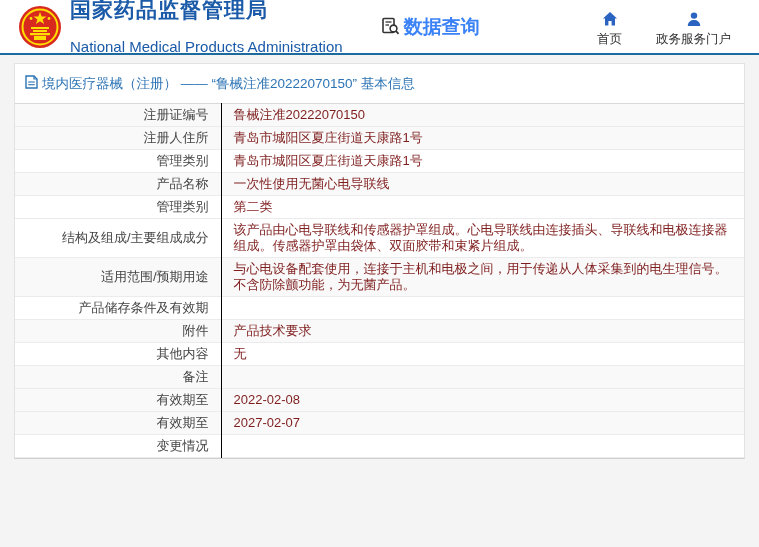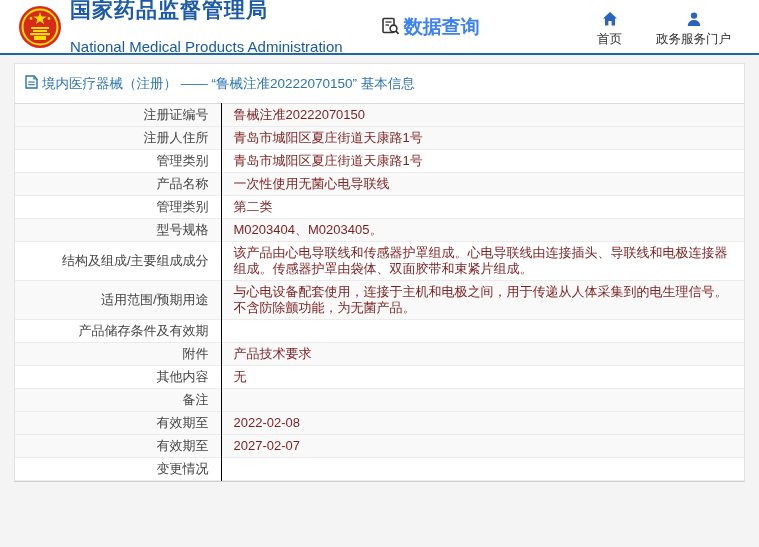--- a/index.html
+++ b/index.html
@@ -127,24 +127,20 @@
           <td class="value-cell">青岛市城阳区夏庄街道天康路1号</td>
         </tr>
         <tr class="odd">
           <td class="label-cell">产品名称</td>
           <td class="value-cell">一次性使用无菌心电导联线</td>
         </tr>
         <tr class="even">
           <td class="label-cell">管理类别</td>
           <td class="value-cell">第二类</td>
         </tr>
-        <tr class="odd">
-          <td class="label-cell">型号规格</td>
-          <td class="value-cell">M0203404、M0203405。</td>
-        </tr>
         <tr class="even">
           <td class="label-cell">结构及组成/主要组成成分</td>
           <td class="value-cell">该产品由心电导联线和传感器护罩组成。心电导联线由连接插头、导联线和电极连接器组成。传感器护罩由袋体、双面胶带和束紧片组成。</td>
         </tr>
         <tr class="odd">
           <td class="label-cell">适用范围/预期用途</td>
           <td class="value-cell">与心电设备配套使用，连接于主机和电极之间，用于传递从人体采集到的电生理信号。不含防除颤功能，为无菌产品。</td>
         </tr>
         <tr class="even">
           <td class="label-cell">产品储存条件及有效期</td>

